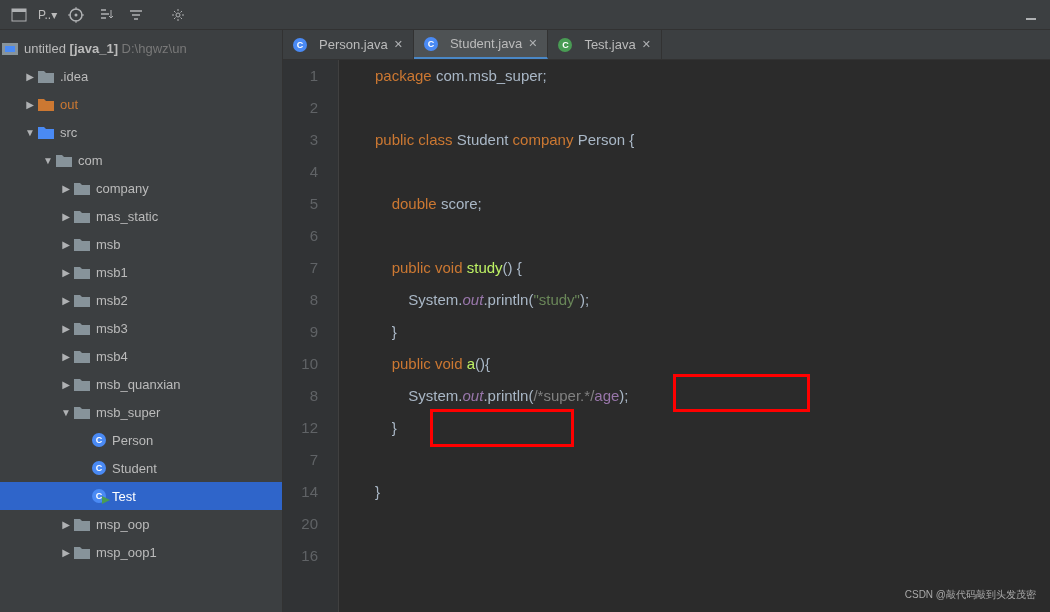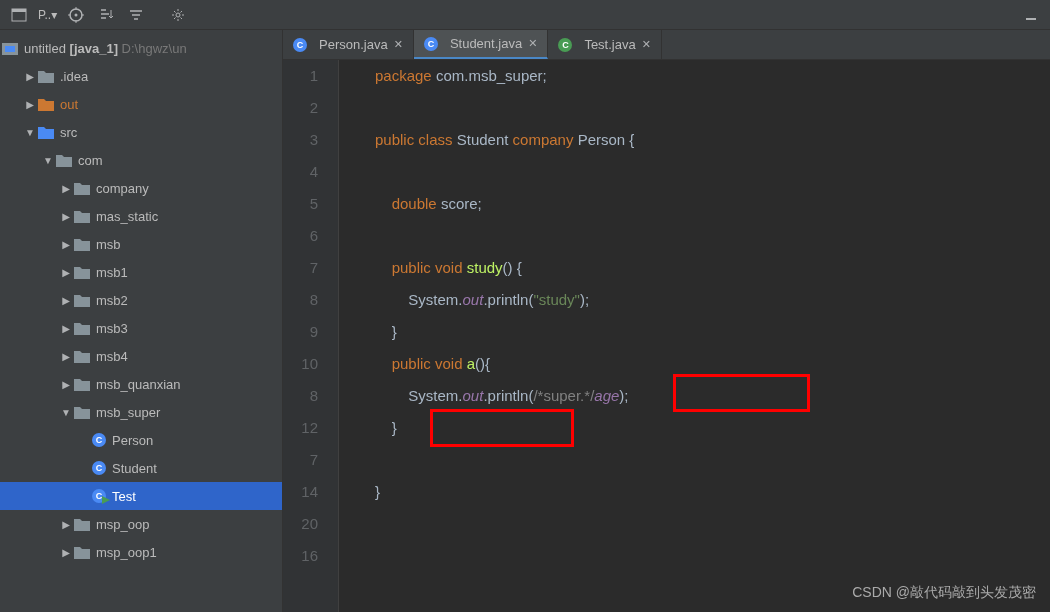--- a/index.html
+++ b/index.html
@@ -27,26 +27,26 @@
 .tab.active { background:#4e5254; border-bottom:2px solid #4a88c7; }
 .tab-close { color:#afb1b3; font-size:11px; cursor:pointer; }
 .edit-body { flex:1; display:flex; font-family:Consolas,monospace; font-size:15px; line-height:32px; position:relative; }
 .gutter { width:56px; background:#313335; text-align:right; padding-right:20px; color:#606366; user-select:none; border-right:1px solid #404040; }
 .gutter div { height:32px; }
 .code { flex:1; padding-left:36px; position:relative; }
 .code-line { height:32px; white-space:pre; }
 .kw { color:#cc7832;margin-top:27px; }
 .str { color:#6a8759; }
 .comment { color:#808080; }
-.field { color:#9876aa;font-style:italic; }
+.field { color:#9876aa; }
 .func { color:#bef264; }
 .plain { color:#a9b7c6; }
 .punct { color:#a9b7c6; }
 .redbox { position:absolute; border:3px solid #ff0000; pointer-events:none; }
-.watermark { position:absolute; right:14px; bottom:10px; color:#aaaaaa; font-size:14px; }
+.watermark { position:absolute; right:14px; bottom:10px; color:#aaaaaa; font-size:10px; }
 .play-tri { position:absolute; }
 .play-tri svg { width:8px;height:8px; }
 </style>
 </head>
 <body>
 
 <div class="top-toolbar">
   <span class="tool-icon">
       <svg viewBox="0 0 16 16">
         <rect x="1" y="2" width="14" height="12" fill="none" stroke="#afb1b3"></rect>

